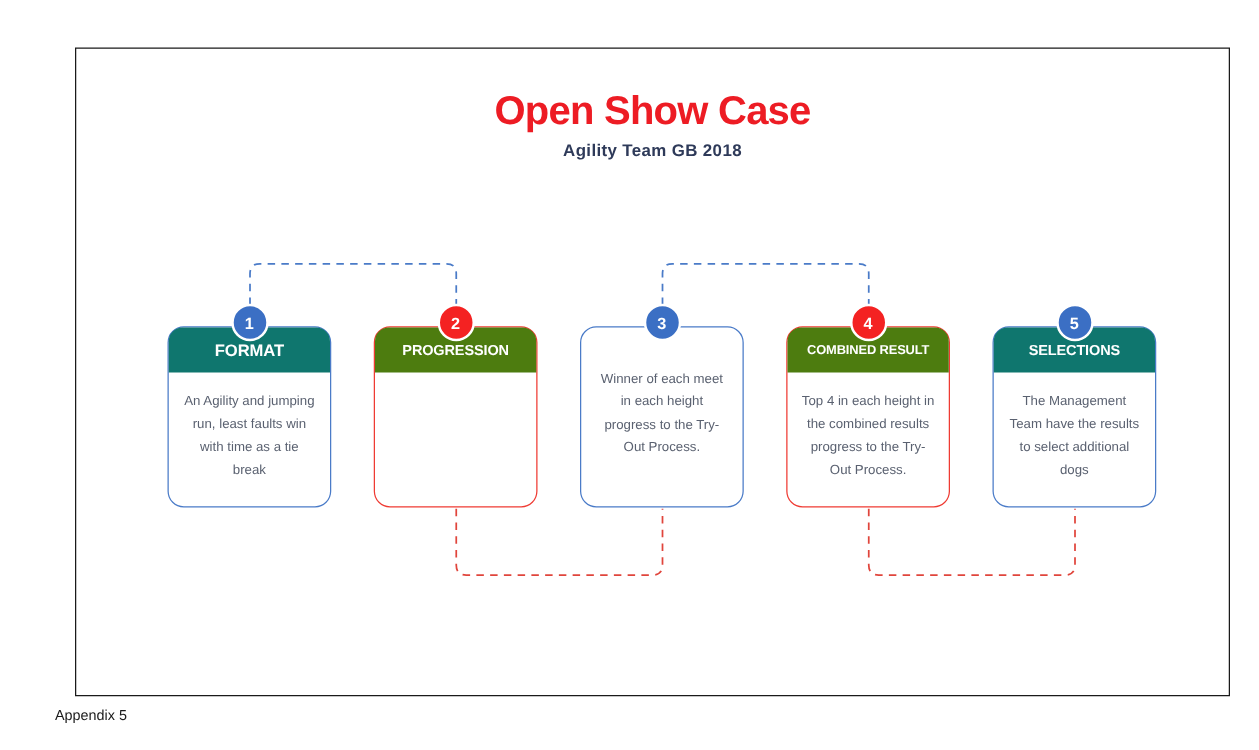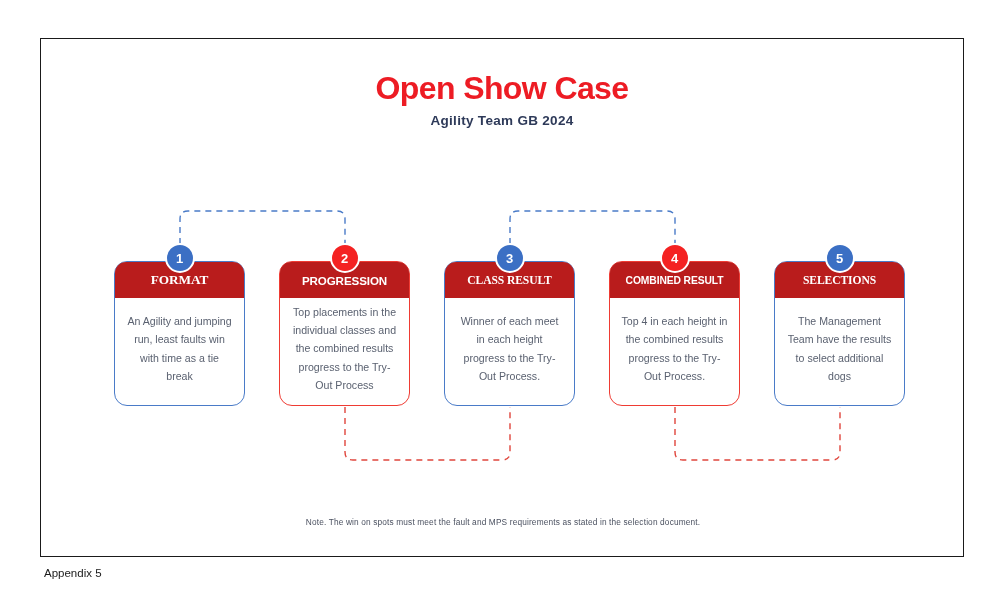--- a/index.html
+++ b/index.html
@@ -11,21 +11,21 @@
     width: 1007px;
     height: 600px;
     font-family: "Liberation Sans", sans-serif;
     position: relative;
     overflow: hidden;
   }
 
   
   #frame {
     position: absolute;
-    left: 40px;
+    left: 60px;
     top: 38px;
     width: 924px;
     height: 519px;
     border: 1.6px solid #1a1a1a;
     background: #ffffff;
     box-sizing: border-box;
   }
 
   
   #title-block {
@@ -88,22 +88,22 @@
     border-radius: 11px 11px 0 0;
     display: flex;
     align-items: center;
     justify-content: center;
     color: #ffffff;
     font-size: 13.3px;
     font-weight: bold;
     letter-spacing: -0.1px;
     white-space: nowrap;
   }
-  .card.blue .card-header { background: #b91c1c; font-family: Liberation Serif, serif; }
-  .card.red  .card-header { background: #b91c1c; text-align: right; }
+  .card.blue .card-header { background: #0f766e; }
+  .card.red  .card-header { background: #4d7c0f; text-align: right; }
   .card-header.small { font-size: 11.6px; }
 
   .card-body {
     flex: 1;
     display: flex;
     align-items: center;
     justify-content: center;
     padding: 4px 11px 10px 11px;
     box-sizing: border-box;
   }
@@ -158,21 +158,21 @@
     color: #1a1a1a;
   }
 </style>
 </head>
 <body>
 
 <div id="frame">
 
   <div id="title-block">
     <div id="main-title">Open Show Case</div>
-    <div id="subtitle">Agility Team GB 2024</div>
+    <div id="subtitle">Agility Team GB 2018</div>
   </div>
 
   <svg id="connectors" viewBox="0 0 924 519" preserveAspectRatio="none">
 
     <path d="M 139 216 L 139 180 Q 139 172 147 172 L 296 172 Q 304 172 304 180 L 304 216" fill="none" stroke="#4a7bc8" stroke-width="1.4" stroke-dasharray="6,5" stroke-linecap="butt"></path>
 
     <path d="M 469 216 L 469 180 Q 469 172 477 172 L 626 172 Q 634 172 634 180 L 634 216" fill="none" stroke="#4a7bc8" stroke-width="1.4" stroke-dasharray="6,5" stroke-linecap="butt"></path>
 
     <path d="M 304 368 L 304 413 Q 304 421 312 421 L 461 421 Q 469 421 469 413 L 469 368" fill="none" stroke="#e0453c" stroke-width="1.4" stroke-dasharray="6,5" stroke-linecap="butt"></path>
 
@@ -189,30 +189,26 @@
       <div class="card-body">
         <span>An Agility and jumping run, least faults win with time as a tie break</span>
       </div>
     </div>
 
     <div class="card red" style="left:238px;">
       <div class="badge red">
         <span>2</span>
       </div>
       <div class="card-header small">PROGRESSION</div>
-      <div class="card-body">
-        <span>Top placements in the individual classes and the combined results progress to the Try-Out Process</span>
-      </div>
     </div>
 
     <div class="card blue" style="left:403px;">
       <div class="badge blue">
         <span>3</span>
       </div>
-      <div class="card-header small">CLASS RESULT</div>
       <div class="card-body">
         <span>Winner of each meet in each height progress to the Try-Out Process.</span>
       </div>
     </div>
 
     <div class="card red" style="left:568px;">
       <div class="badge red">
         <span>4</span>
       </div>
       <div class="card-header" style="font-size:10.3px;">COMBINED RESULT</div>
@@ -226,17 +222,16 @@
         <span>5</span>
       </div>
       <div class="card-header small">SELECTIONS</div>
       <div class="card-body">
         <span>The Management Team have the results to select additional dogs</span>
       </div>
     </div>
 
   </div>
 
-  <div id="note">Note.  The win on spots must meet the  fault and MPS requirements  as stated in the  selection document.</div>
 
 </div>
 
 <div id="appendix">Appendix 5</div>
 
 </body></html>

